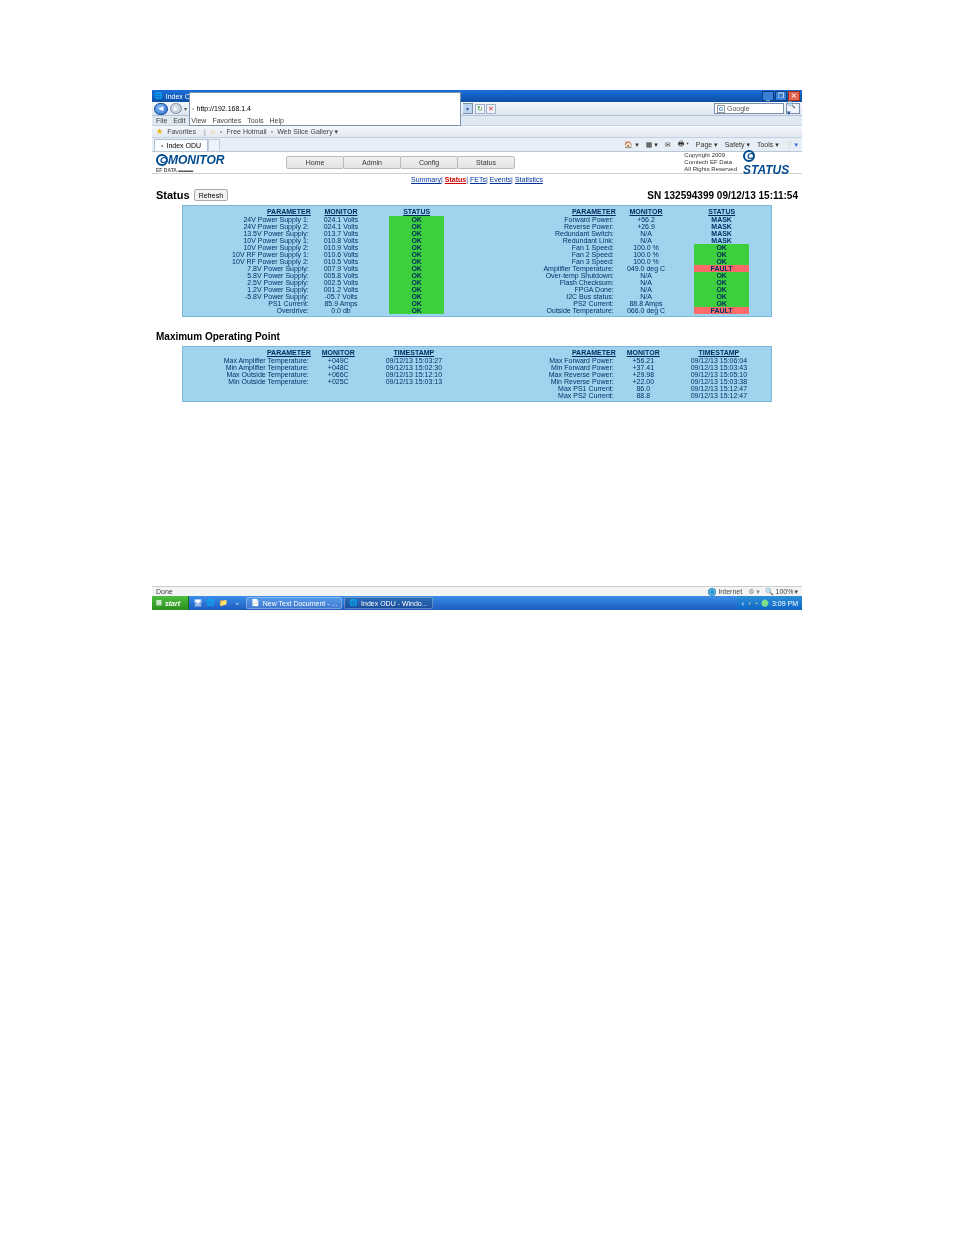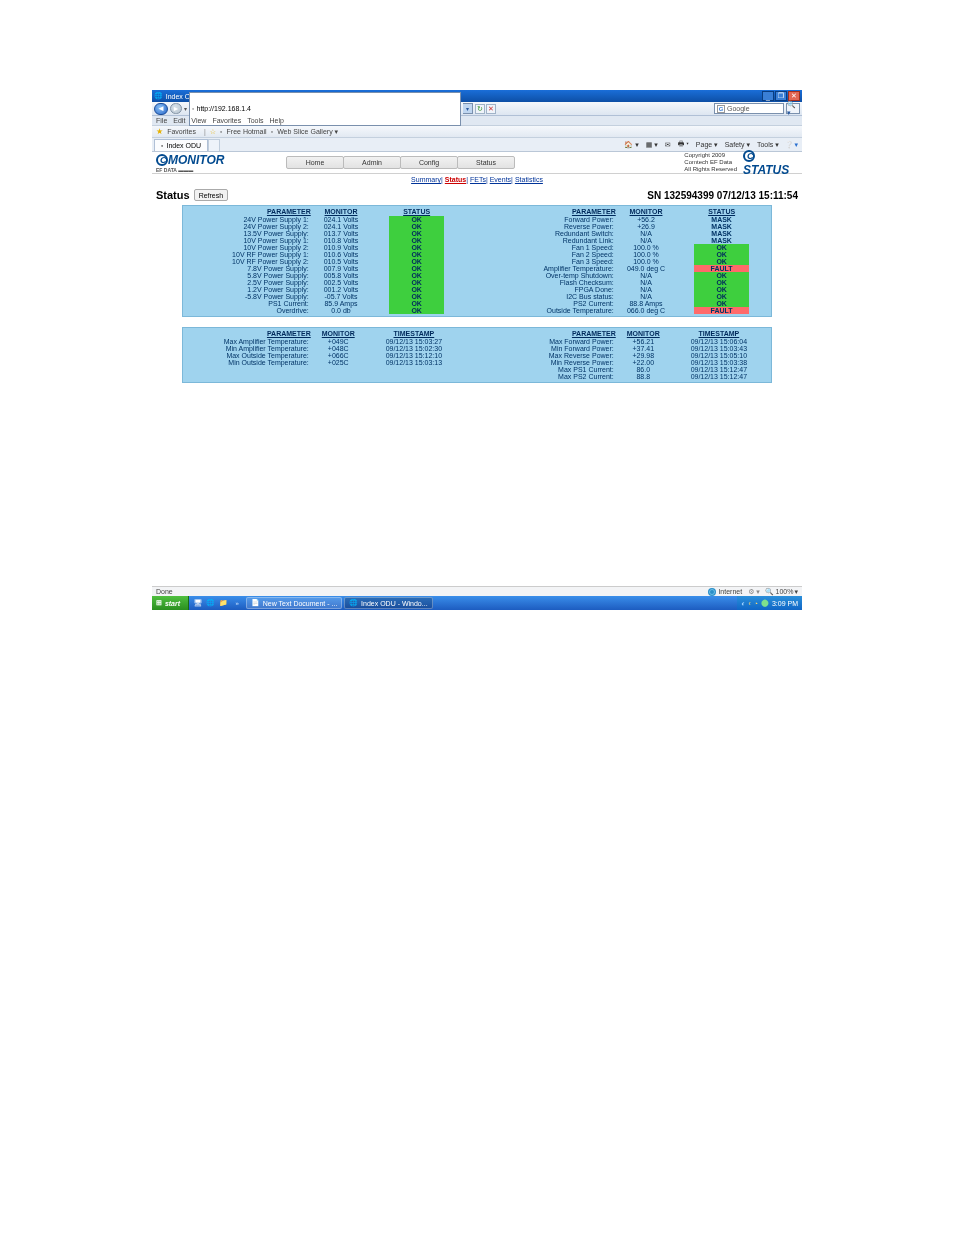--- a/index.html
+++ b/index.html
@@ -204,21 +204,21 @@
         <span>FETs</span>|
         <span>Events</span>|
         <span>Statistics</span>
       </div>
 
       <div class="status-row">
         <div class="left">
           <span class="stxt">Status</span>
           <button>Refresh</button>
         </div>
-        <span class="sn">SN 132594399 07/12/13 15:11:54</span>
+        <span class="sn">SN 132594399 09/12/13 15:11:54</span>
       </div>
 
       <div class="panel">
         <div class="columns">
           <div class="col">
             <table>
               <thead>
                   <tr>
                 <th class="p">PARAMETER</th>
                 <th class="m">MONITOR</th>
@@ -378,20 +378,21 @@
                     <td class="p">Outside Temperature:</td>
                     <td class="m">066.0 deg C</td>
                     <td class="s"><span class="chip fault">FAULT</span></td>
                   </tr>
                 </tbody>
             </table>
           </div>
         </div>
       </div>
 
+      <div class="mop-title">Maximum Operating Point</div>
 
       <div class="panel2">
         <div class="columns">
           <div class="col">
             <table>
               <thead>
                   <tr>
                 <th class="p">PARAMETER</th>
                 <th class="m">MONITOR</th>
                 <th class="t">TIMESTAMP</th>

